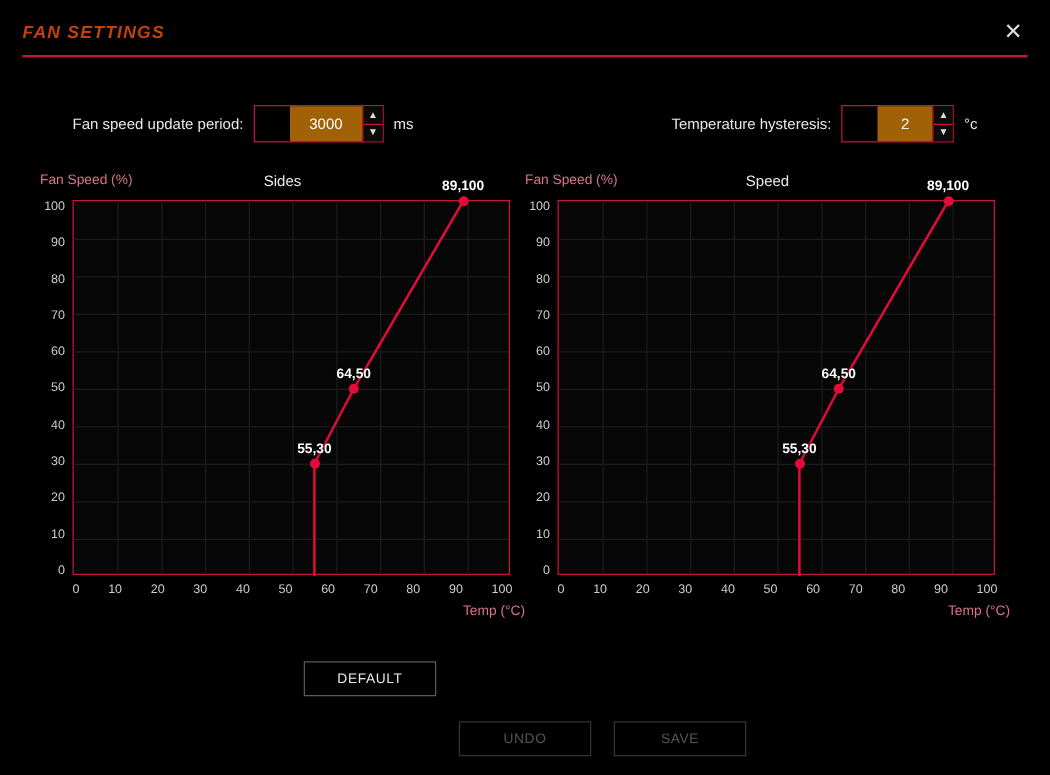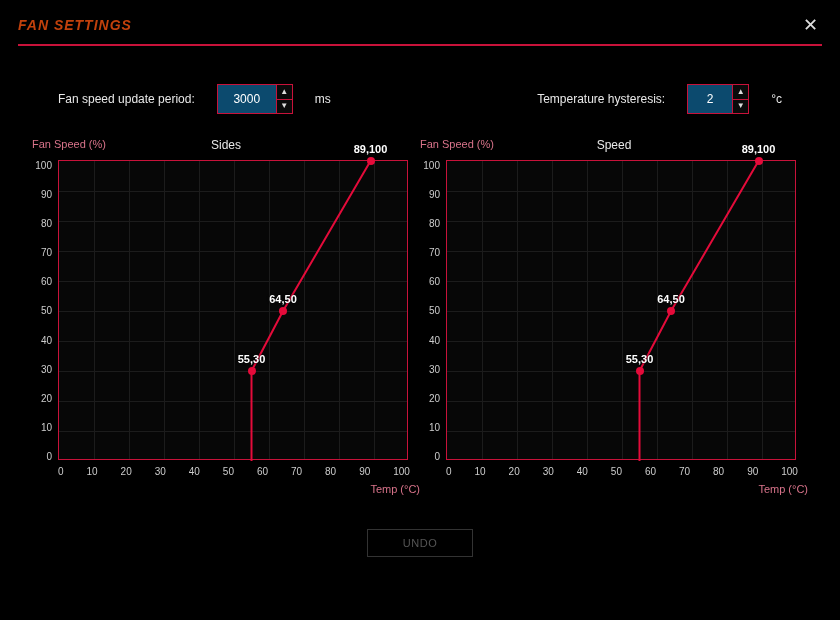--- a/index.html
+++ b/index.html
@@ -39,36 +39,37 @@
 
   .controls-row {
     display: flex;
     justify-content: space-between;
     align-items: center;
     margin: 38px 40px 24px 40px;
   }
   .control {
     display: flex;
     align-items: center;
-    gap: 22px;
+    gap: 8px;
     color: #e8e8e8;
   }
   .stepper {
     display: flex;
     border: 1px solid #c8123a;
   }
   .stepper-input {
-    background: #0c4a6e;
+    background: #a16207;
     border: none;
     color: #fff;
     text-align: center;
     width: 58px;
     height: 28px;
     font-size: 12px;
     outline: none;
+    margin-left: 28px;
   }
   .stepper-btns {
     display: flex;
     flex-direction: column;
     border-left: 1px solid #c8123a;
     width: 16px;
   }
   .stepper-btn {
     flex: 1;
     display: flex;
@@ -145,21 +146,21 @@
   }
   .btn {
     width: 106px; height: 28px;
     border: 1px solid #5a5a5a;
     background: transparent;
     color: #e8e8e8;
     font-size: 11px;
     letter-spacing: 0.5px;
     cursor: pointer;
   }
-  .btn.disabled { color:#555; border-color:#333; cursor:default; }
+  .btn.disabled { color:#555; border-color:#333; cursor:default;margin-top:48px; }
 </style>
 </head>
 <body>
 
 <div class="window">
   <div class="titlebar">
     <div class="title">FAN SETTINGS</div>
     <div class="close-x">✕</div>
   </div>
 
@@ -316,15 +317,17 @@
           <span>70</span>
           <span>80</span>
           <span>90</span>
           <span>100</span>
         </div>
         <div class="chart-xlabel">Temp (°C)</div>
       </div>
     </div>
 
   <div class="buttons">
+    <button class="btn">DEFAULT</button>
     <button class="btn disabled">UNDO</button>
+    <button class="btn disabled">SAVE</button>
   </div>
 </div>
 
 </body></html>

